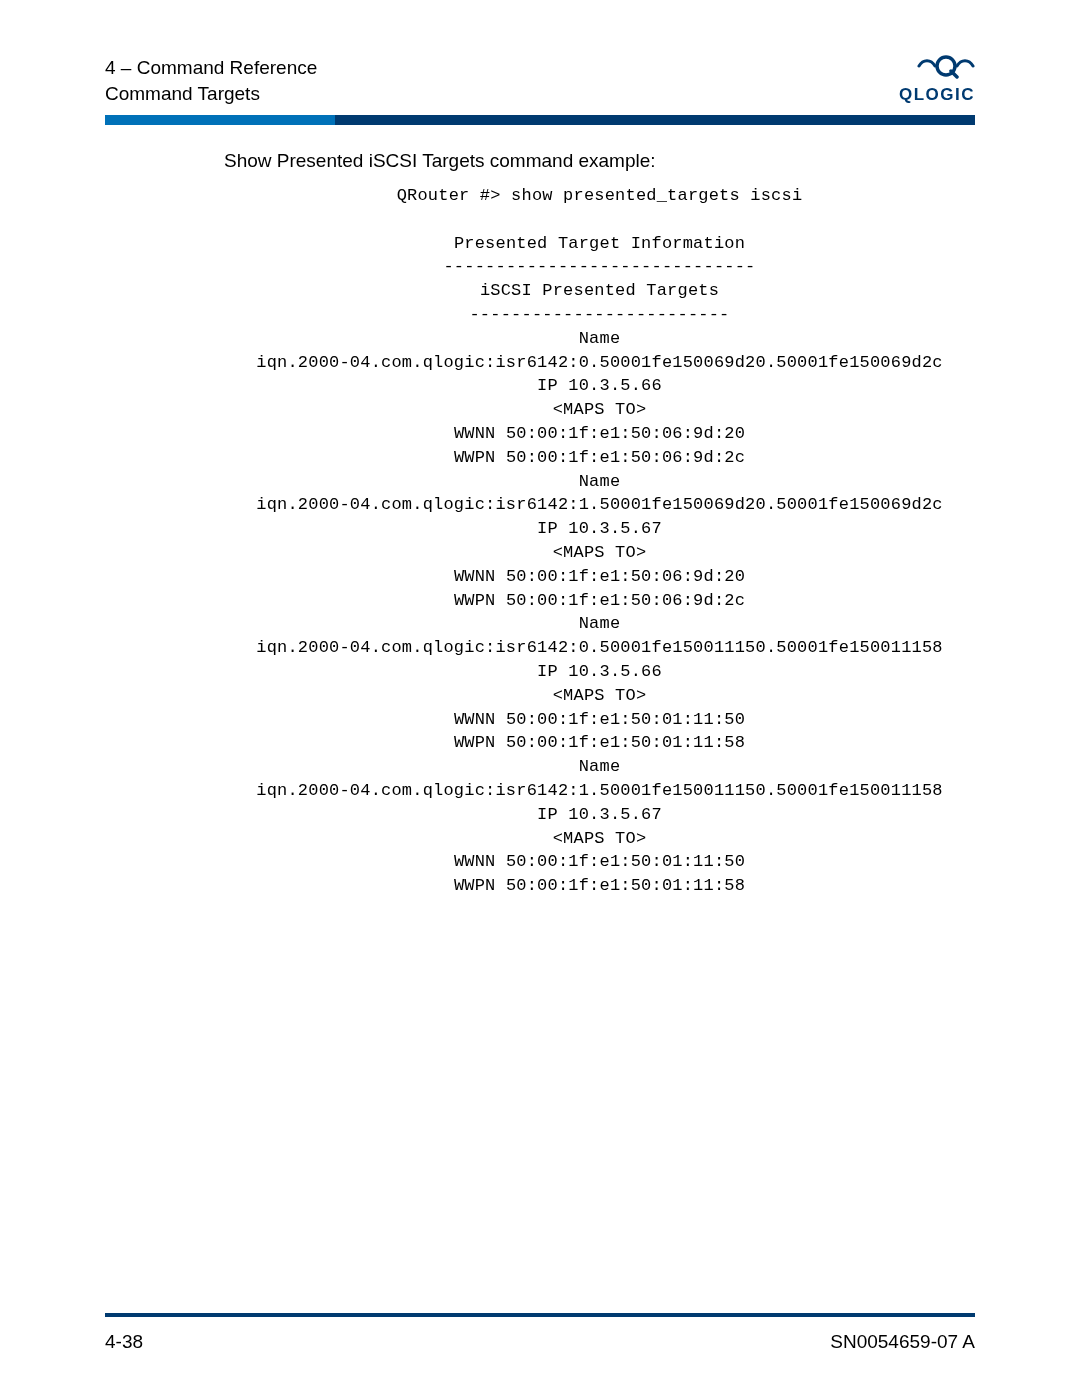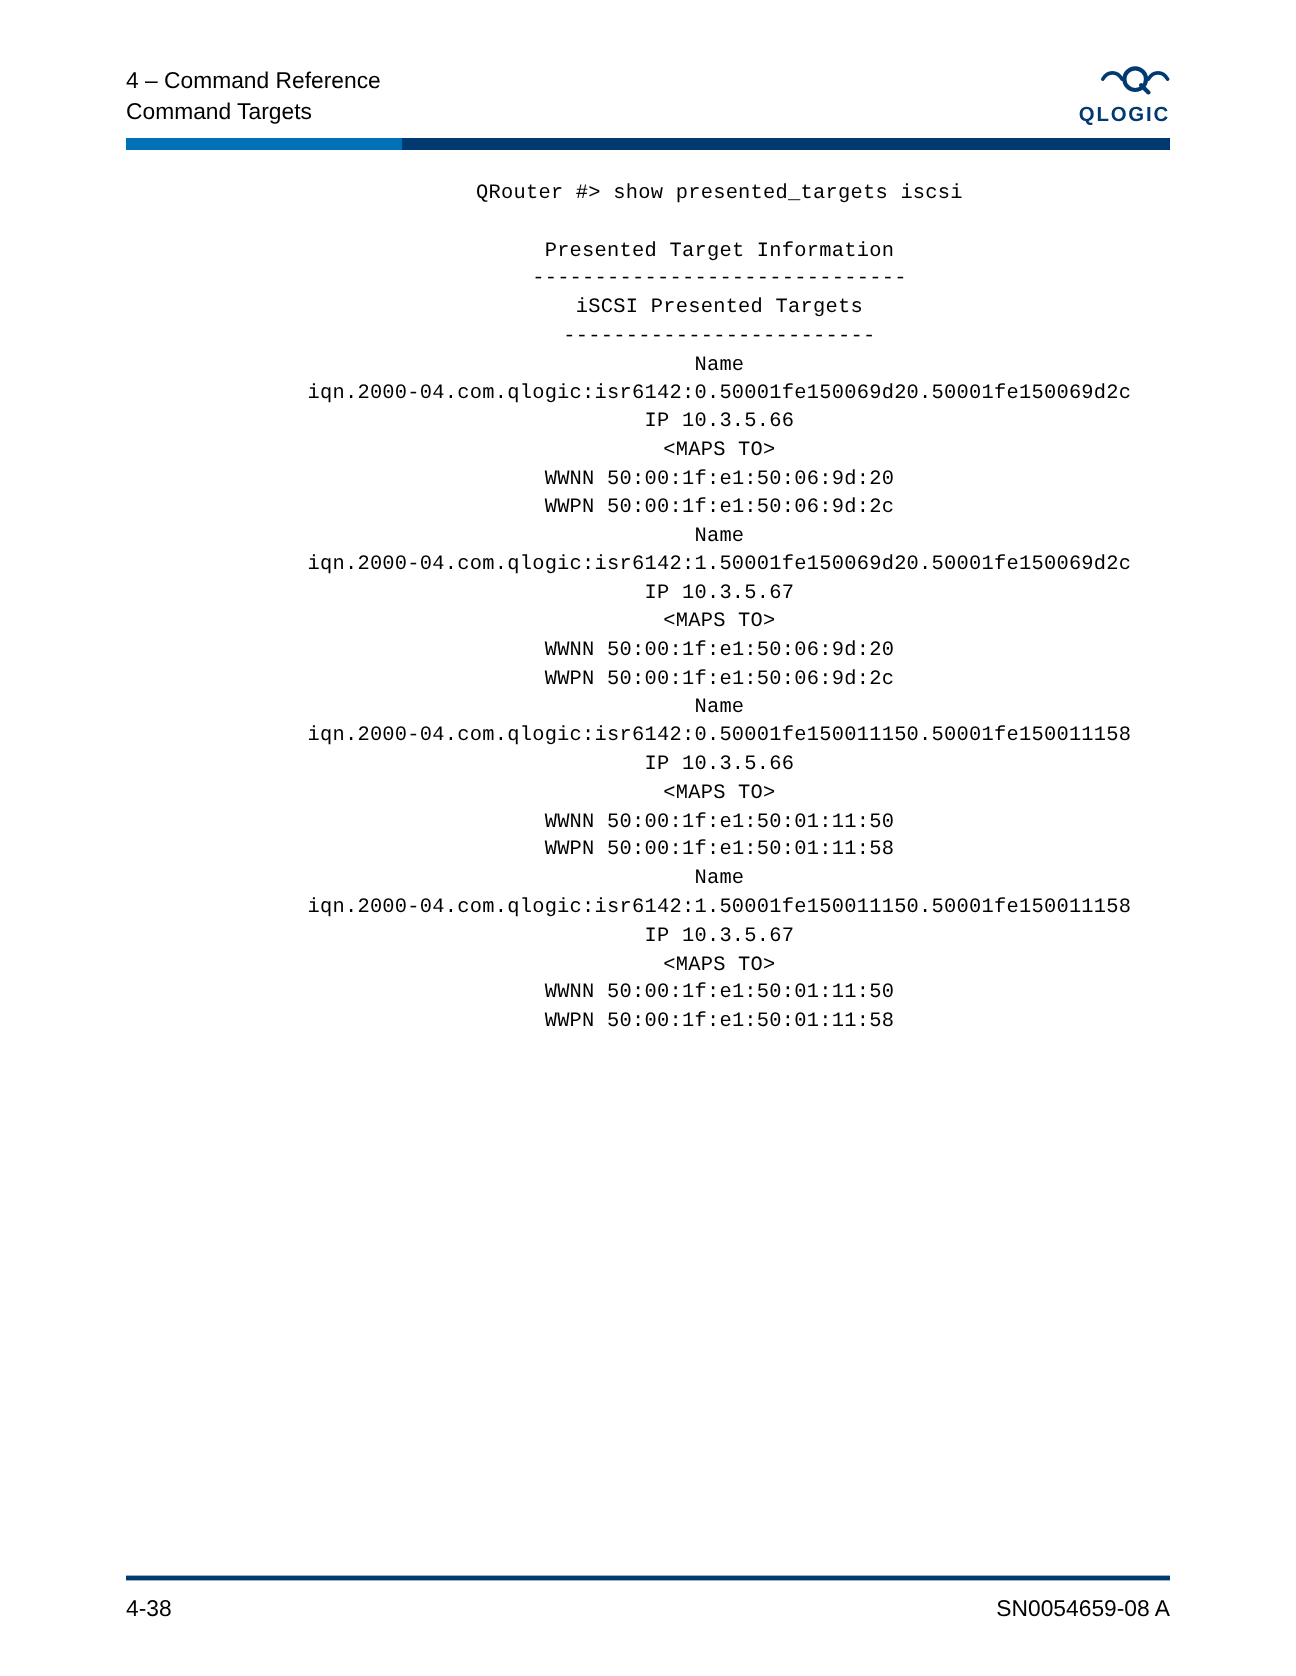--- a/index.html
+++ b/index.html
@@ -116,20 +116,21 @@
           <path d="M34 18 L40 24" stroke-width="3.5"></path>
         </g>
       </svg>
       <div class="wordmark">QLOGIC</div>
     </div>
   </div>
 
   <div class="accent-row"></div>
 
   <div class="body">
+    <div class="section-title">Show Presented iSCSI Targets command example:</div>
     <pre class="code">QRouter #&gt; show presented_targets iscsi
 
 Presented Target Information
 ------------------------------
 iSCSI Presented Targets
 -------------------------
 Name
 iqn.2000-04.com.qlogic:isr6142:0.50001fe150069d20.50001fe150069d2c
 IP 10.3.5.66
 &lt;MAPS TO&gt;
@@ -151,15 +152,15 @@
 iqn.2000-04.com.qlogic:isr6142:1.50001fe150011150.50001fe150011158
 IP 10.3.5.67
 &lt;MAPS TO&gt;
 WWNN 50:00:1f:e1:50:01:11:50
 WWPN 50:00:1f:e1:50:01:11:58</pre>
   </div>
 
   <div class="footer-rule"></div>
   <div class="footer">
     <span class="footer-left">4-38</span>
-    <span class="footer-right">SN0054659-08 A</span>
+    <span class="footer-right">SN0054659-07 A</span>
   </div>
 </div>
 
 </body></html>

